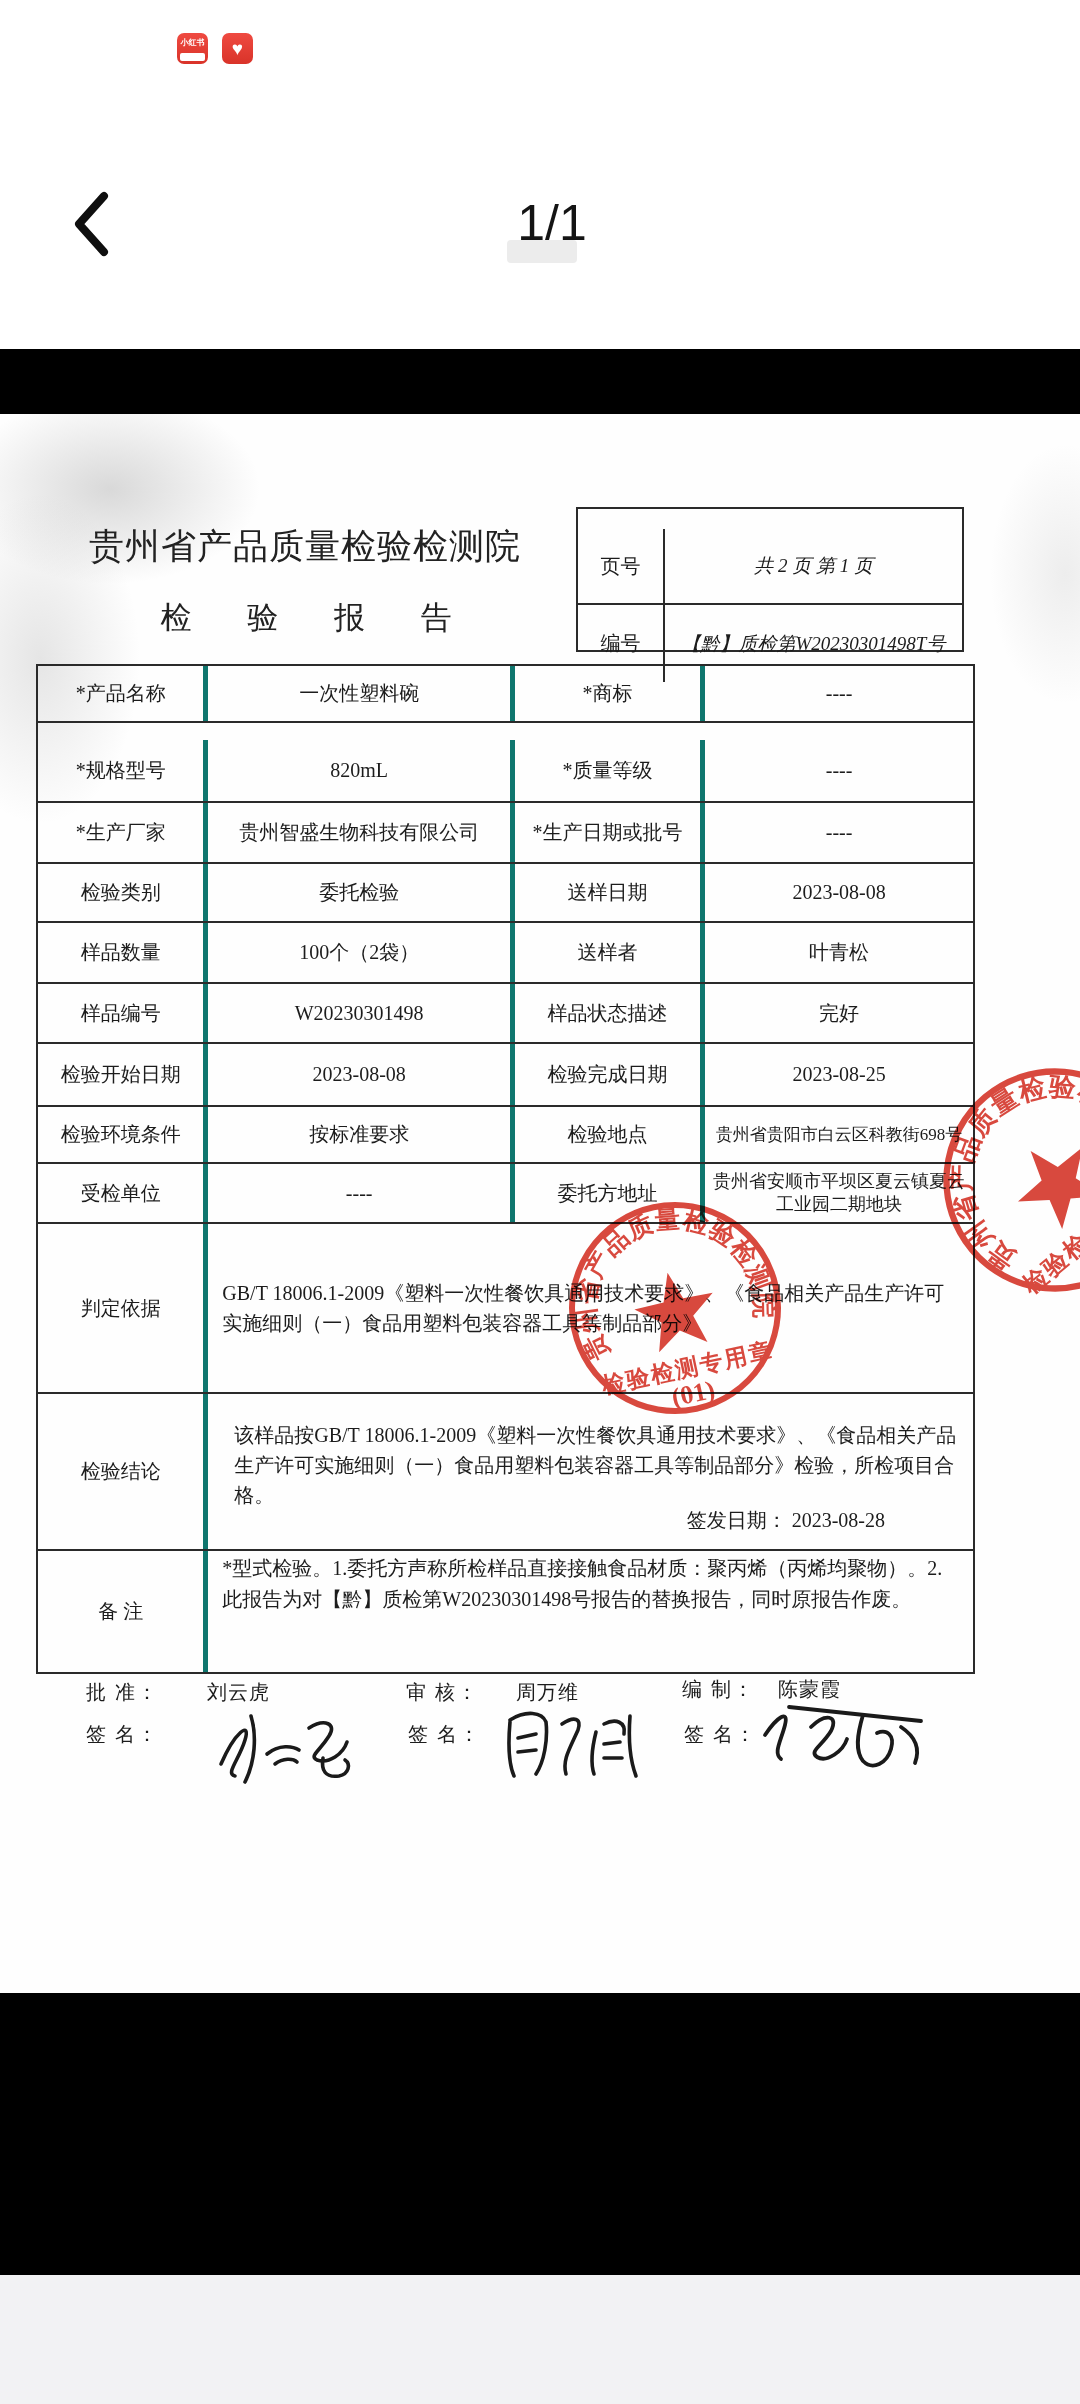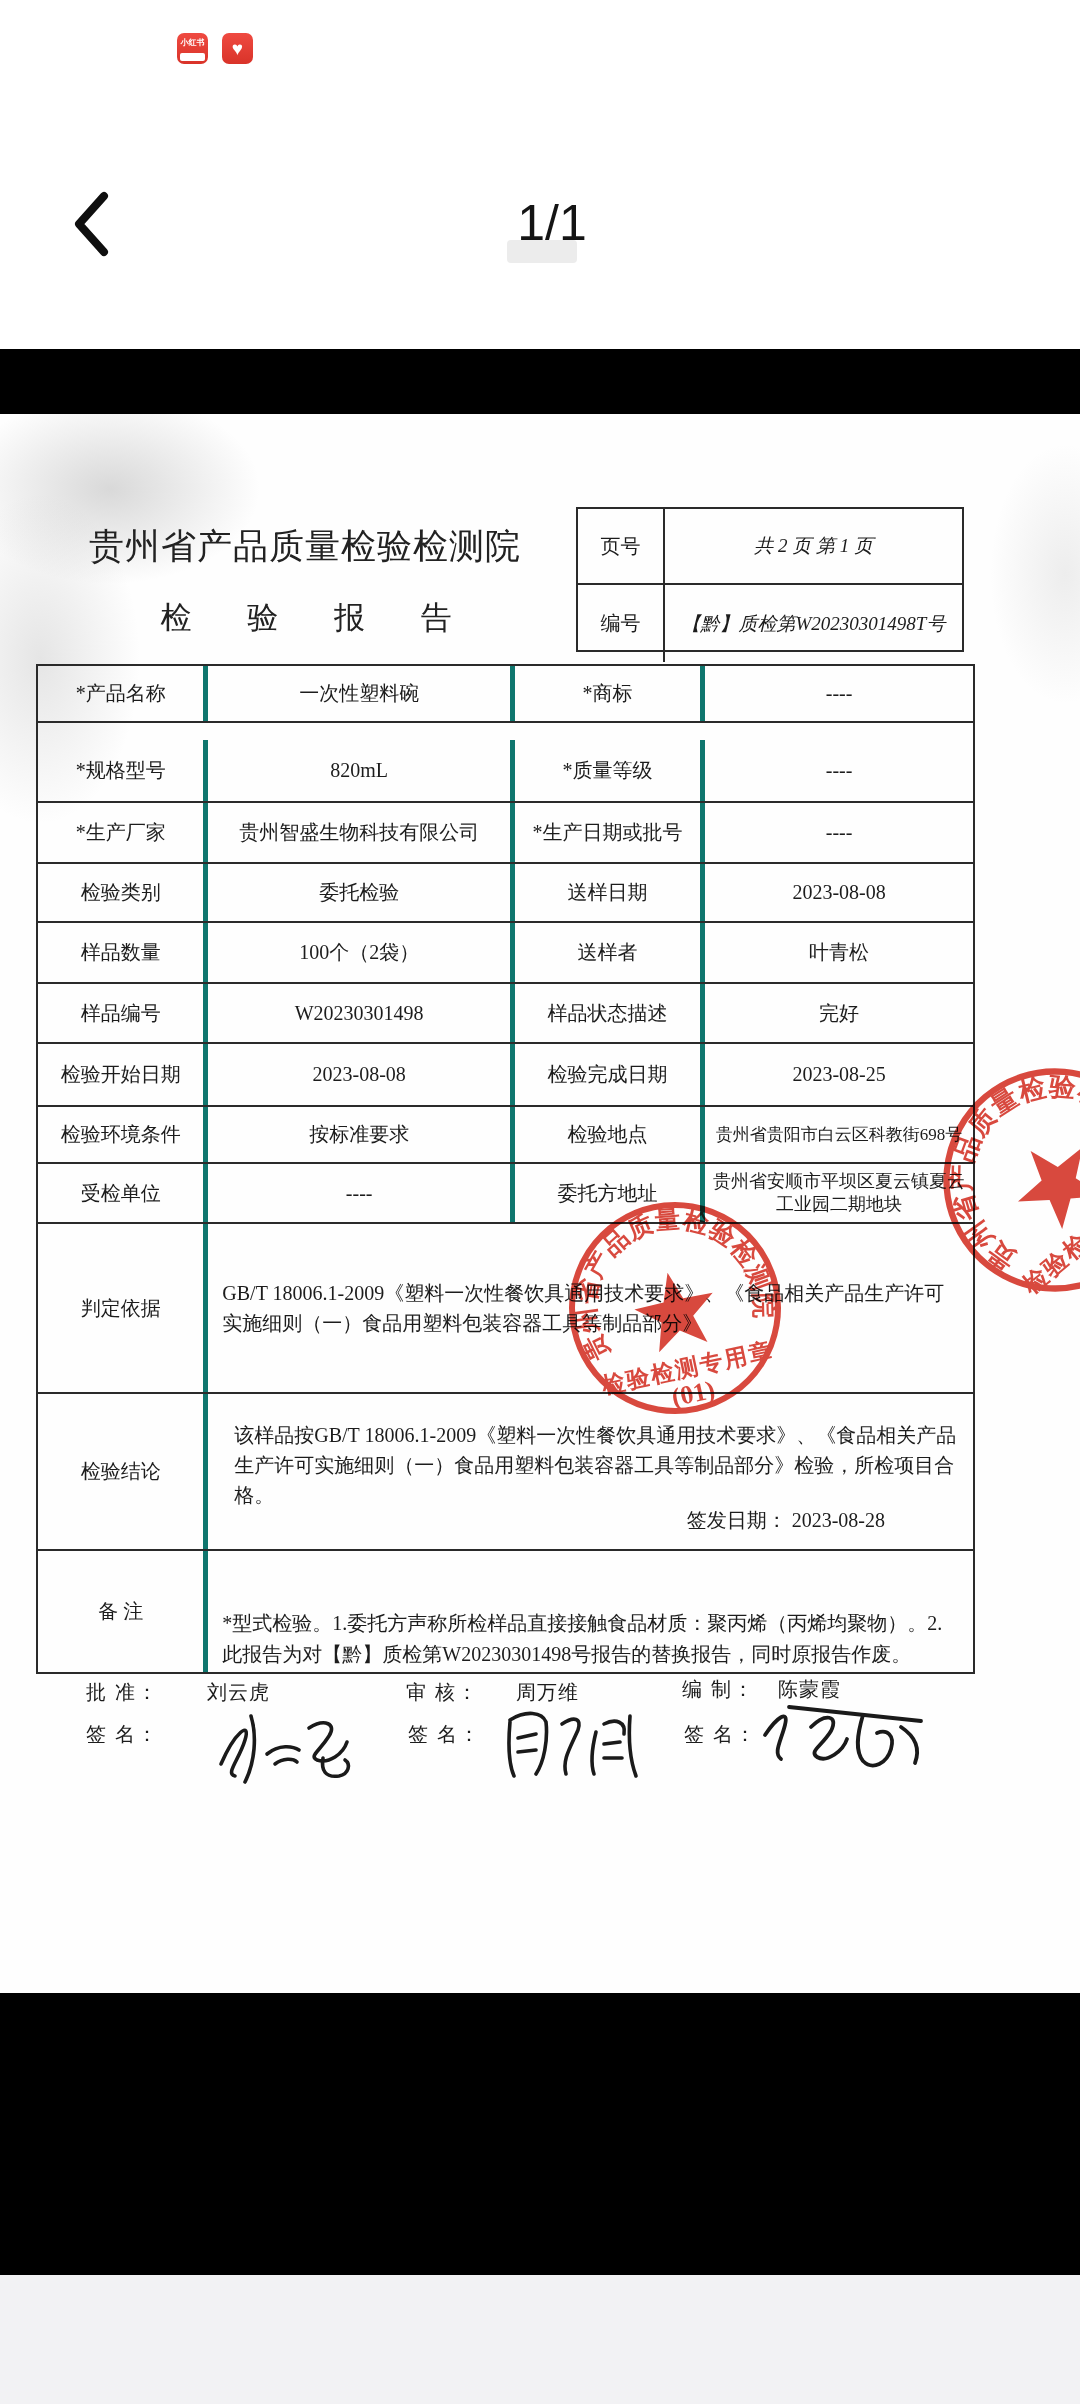--- a/index.html
+++ b/index.html
@@ -36,42 +36,42 @@
           background:radial-gradient(closest-side,rgba(140,140,140,.15),rgba(140,140,140,0));}
 
   .inst-title{position:absolute;left:0px;top:109px;width:610px;text-align:center;
               font-size:35px;letter-spacing:1px;color:#222;}
   .report-title{position:absolute;left:96px;top:183px;width:420px;text-align:center;
                 font-size:31px;letter-spacing:24px;padding-left:24px;box-sizing:border-box;color:#222;}
 
   .hdr-box{position:absolute;left:576px;top:93px;width:388px;height:145px;
            border:2px solid #2a2a2a;box-sizing:border-box;}
   .hdr-row{display:flex;box-sizing:border-box;}
-  .hdr-row.first{border-bottom:2px solid #2a2a2a;height:76px;}
+  .hdr-row.first{border-bottom:2px solid #2a2a2a;height:76px;margin-top:20px;}
   .hdr-row.second{height:77px;}
   .hdr-cell-l{width:87px;border-right:2px solid #2a2a2a;display:flex;align-items:center;
               justify-content:center;font-size:20px;box-sizing:border-box;}
   .hdr-cell-r{flex:1;display:flex;align-items:center;justify-content:center;font-size:19px;font-style:italic;}
 
   .tbl{position:absolute;left:36px;top:250px;width:939px;border:2px solid #2a2a2a;box-sizing:border-box;}
   .tr{display:flex;border-bottom:2px solid #2a2a2a;box-sizing:border-box;}
   .tr:last-child{border-bottom:none;}
   .td{border-right:5px solid #0f766e;box-sizing:border-box;display:flex;align-items:center;
       justify-content:center;text-align:center;font-size:20px;line-height:25px;padding:2px 4px;}
   .td:last-child{border-right:none;}
   .c1{width:171px;}.c2{width:308px;}.c3{width:191px;}.c4{width:269px;}
   .cwide{width:768px;}
   .small17{font-size:17px;padding:2px 2px;}
   .small18{font-size:18px;}
   .blk{display:block;align-items:flex-start;text-align:left;}
   .para{font-size:20px;line-height:30px;text-align:left;padding:0 14px 0 10px;}
   .judg{display:flex;align-items:center;}
   .concl{position:relative;padding:26px 14px 0 26px;}
   .issue-line{position:absolute;right:88px;bottom:16px;font-size:20px;}
-  .remark{display:flex;align-items:flex-end;}
+  .remark{display:flex;align-items:flex-start;}
   .remark .para{line-height:31px;}
 
   .sig-label{position:absolute;font-size:20px;letter-spacing:2px;color:#1c1c1c;}
   .sig-name{position:absolute;font-size:20px;letter-spacing:1px;color:#1c1c1c;}
   .sig-svg{position:absolute;}
 
   .stamp{position:absolute;mix-blend-mode:multiply;opacity:.88;}
   .stamp svg{overflow:visible;}
 
   

